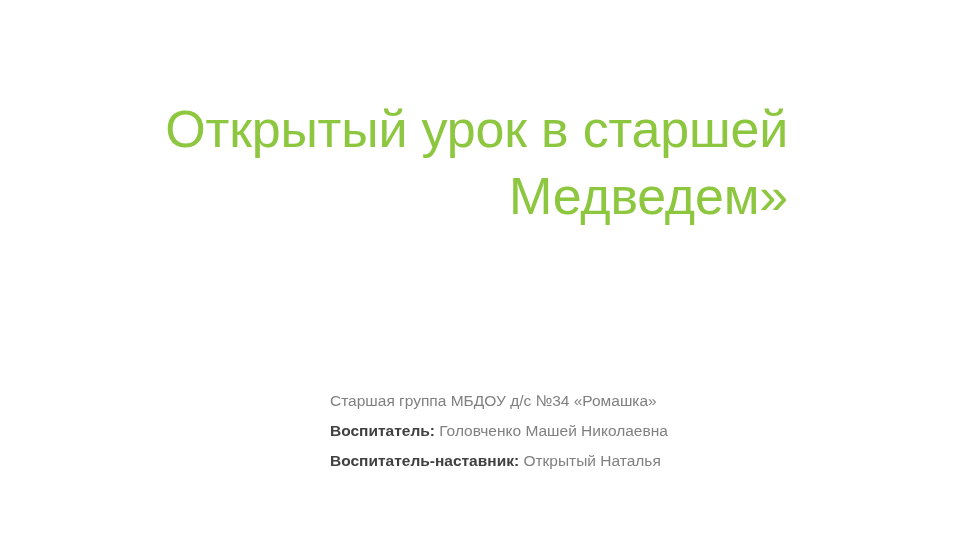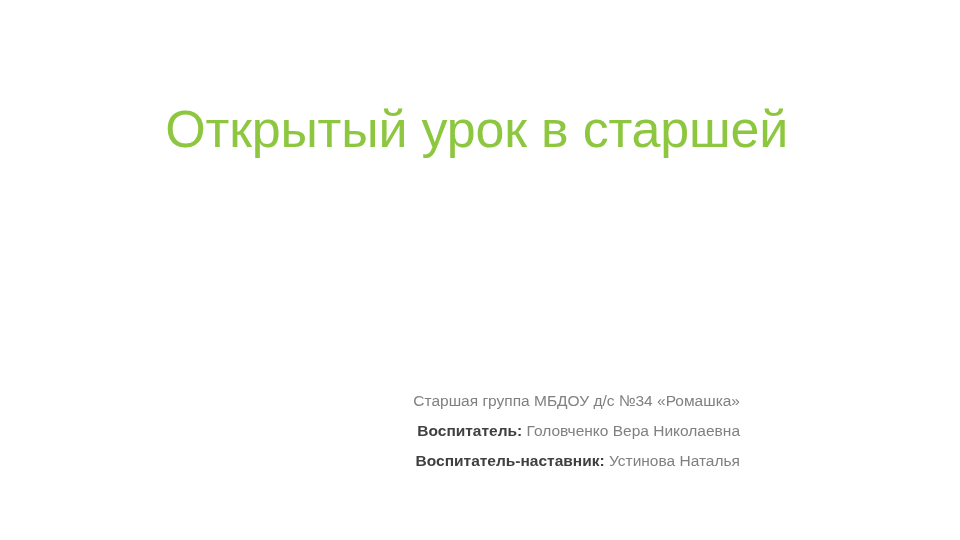--- a/index.html
+++ b/index.html
@@ -33,24 +33,23 @@
     font-size: 52px;
     line-height: 67px;
     font-weight: normal;
     letter-spacing: -0.2px;
     white-space: nowrap;
     font-family: "Liberation Sans", "DejaVu Sans", sans-serif;
   }
   
   #subtitle-block {
     position: absolute;
-    left: 349px;
+    left: 330px;
     top: 386px;
     width: 391px;
-    text-align: right;
   }
   .subtitle-line {
     display: block;
     color: #808080;
     font-size: 15.5px;
     line-height: 30px;
     font-weight: normal;
     white-space: nowrap;
     font-family: "Liberation Sans", "DejaVu Sans", sans-serif;
   }
@@ -63,21 +62,22 @@
     color: #808080;
   }
 </style>
 </head>
 <body>
 
 <div id="slide">
 
   <div id="title-block">
     <span class="title-line">Открытый урок в старшей</span>
+    <span class="title-line">Медведем»</span>
   </div>
 
   <div id="subtitle-block">
     <span class="subtitle-line"><span class="label"></span><span class="value">Старшая группа МБДОУ д/с №34 «Ромашка»</span></span>
-    <span class="subtitle-line"><span class="label">Воспитатель:</span><span class="value"> Головченко Вера Николаевна</span></span>
-    <span class="subtitle-line"><span class="label">Воспитатель-наставник:</span><span class="value"> Устинова Наталья</span></span>
+    <span class="subtitle-line"><span class="label">Воспитатель:</span><span class="value"> Головченко Машей Николаевна</span></span>
+    <span class="subtitle-line"><span class="label">Воспитатель-наставник:</span><span class="value"> Открытый Наталья</span></span>
   </div>
 
 </div>
 
 </body></html>

